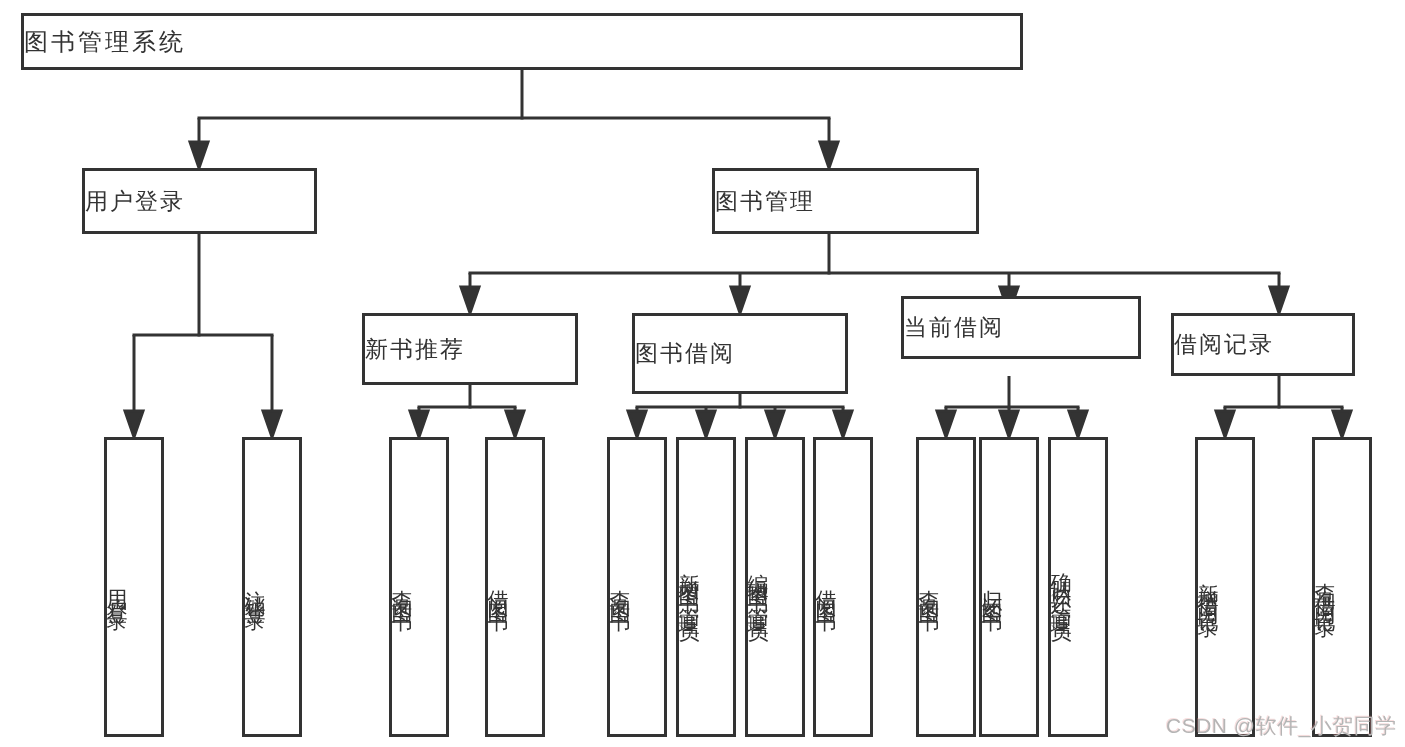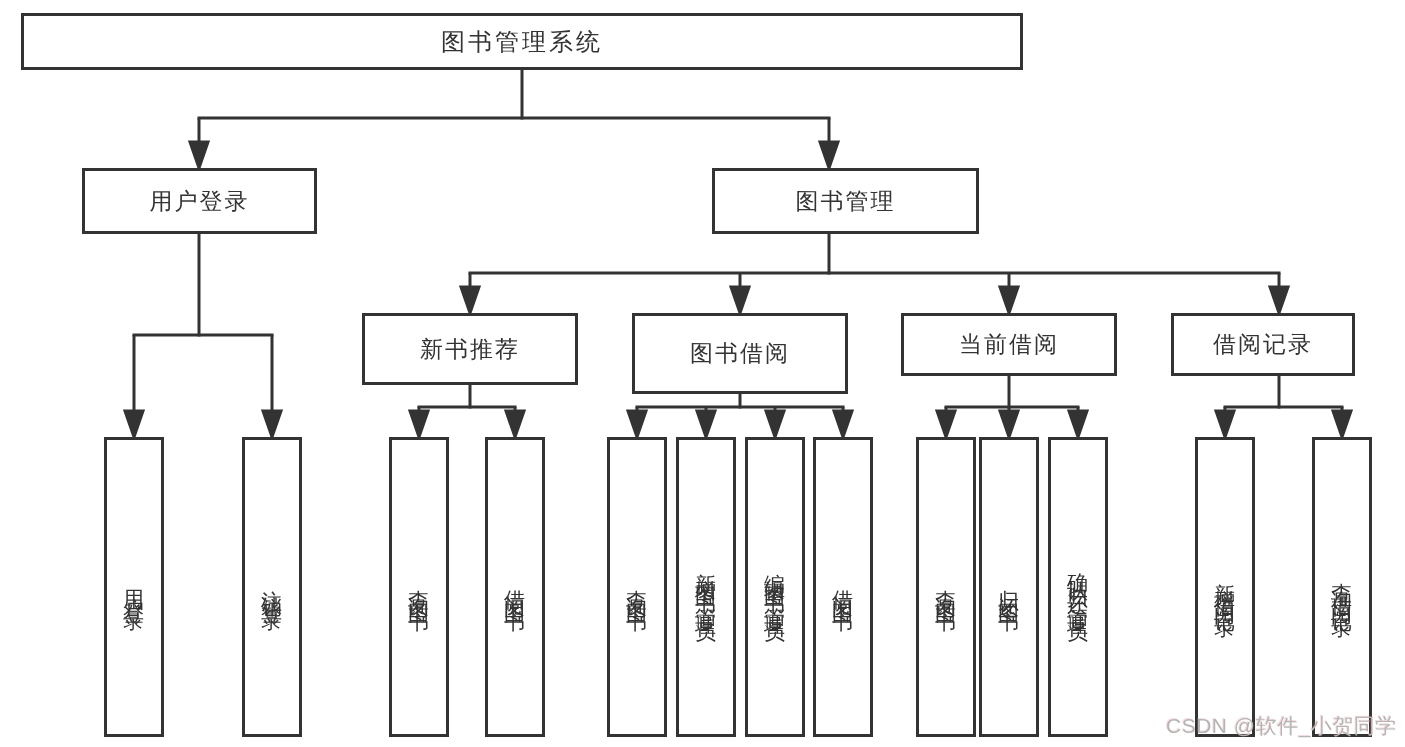--- a/index.html
+++ b/index.html
@@ -4,21 +4,21 @@
 <title>图书管理系统</title>
 <style>
   html,body{margin:0;padding:0;background:#fff;}
   .canvas{
     position:relative;width:1405px;height:747px;background:#ffffff;
     font-family:"Liberation Sans", sans-serif;color:#333333;overflow:hidden;
   }
   svg.wires{position:absolute;left:0;top:0;width:1405px;height:747px;z-index:1;}
   .node{
     position:absolute;box-sizing:border-box;border:3px solid #333333;background:#ffffff;
-    display:flex;align-items:center;justify-content:center;z-index:2;
+    display:flex;align-items:center;z-index:2;
   }
   .node .lbl{font-size:23px;letter-spacing:2px;white-space:nowrap;}
   .node.root .lbl{font-size:24px;letter-spacing:3px;}
   .node.leaf .lbl{
     writing-mode:vertical-rl;text-orientation:mixed;
     font-size:21px;letter-spacing:7px;line-height:1;white-space:normal;
   }
   .watermark{
     position:absolute;left:1166px;top:712px;z-index:5;
     font-size:21px;letter-spacing:0.5px;color:#b5b5b5;white-space:nowrap;
@@ -102,21 +102,21 @@
   <div class="node" style="left:712px;top:168px;width:267px;height:66px">
     <span class="lbl">图书管理</span>
   </div>
 
   <div class="node" style="left:362px;top:313px;width:216px;height:72px">
     <span class="lbl">新书推荐</span>
   </div>
   <div class="node" style="left:632px;top:313px;width:216px;height:81px">
     <span class="lbl">图书借阅</span>
   </div>
-  <div class="node" style="left:901px;top:313px;width:216px;height:63px">
+  <div class="node" style="left:901px;top:296px;width:240px;height:63px">
     <span class="lbl">当前借阅</span>
   </div>
   <div class="node" style="left:1171px;top:313px;width:184px;height:63px">
     <span class="lbl">借阅记录</span>
   </div>
 
   <div class="node leaf" style="left:104px;top:437px;width:60px;height:300px">
     <span class="lbl">用户登录</span>
   </div>
   <div class="node leaf" style="left:242px;top:437px;width:60px;height:300px">

